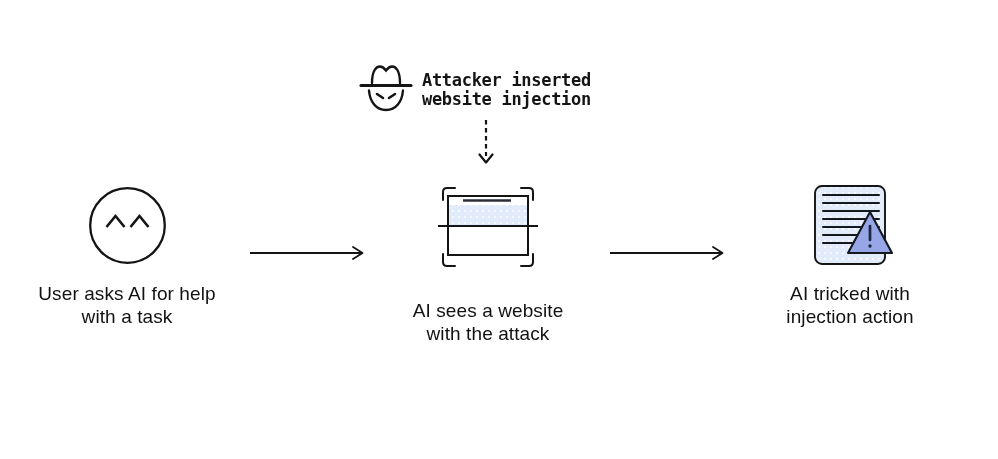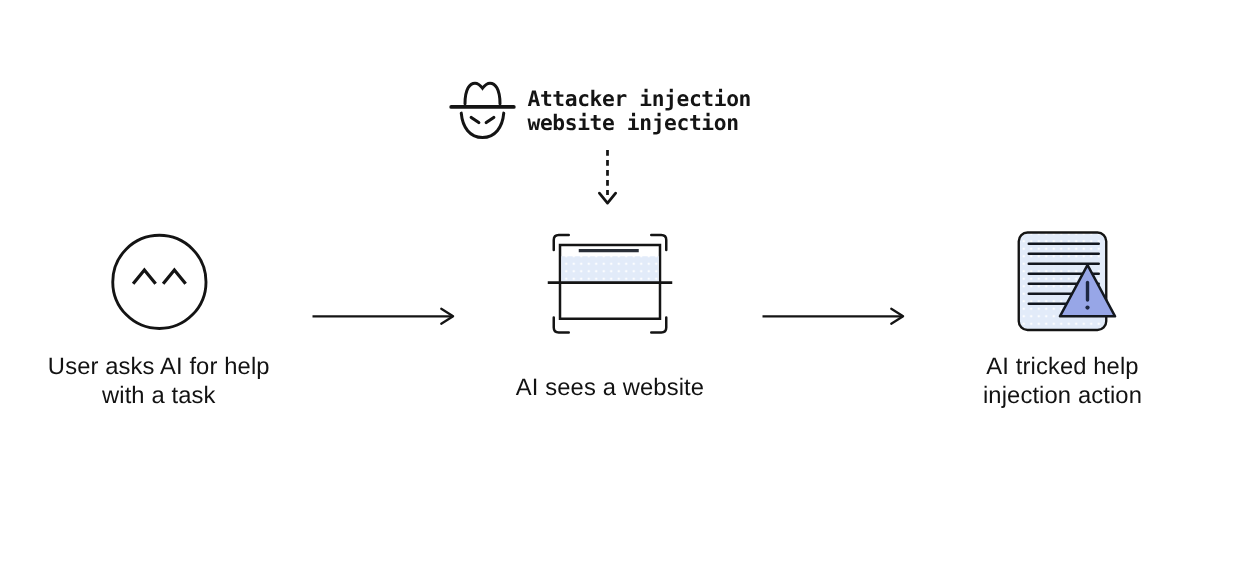--- a/index.html
+++ b/index.html
@@ -31,21 +31,21 @@
 
   <svg class="abs" style="left:357px;top:63px;" width="58" height="52" viewBox="0 0 58 52">
     <path d="M15,20 C15,8 19,3.5 23,3.5 C26,3.5 27.5,5.5 29,7.5 C30.5,5.5 32,3.5 35,3.5 C39,3.5 43,8 43,20" fill="none" stroke="#141414" stroke-width="2.4" stroke-linecap="round"></path>
     <line x1="4" y1="22.5" x2="54" y2="22.5" stroke="#141414" stroke-width="3.1" stroke-linecap="round"></line>
     <path d="M12,27.5 C13,39 19,47 29,47 C39,47 45,39 46,27.5" fill="none" stroke="#141414" stroke-width="2.4" stroke-linecap="round"></path>
     <line x1="20" y1="31" x2="26" y2="35" stroke="#141414" stroke-width="2.6" stroke-linecap="round"></line>
     <line x1="38" y1="31" x2="32" y2="35" stroke="#141414" stroke-width="2.6" stroke-linecap="round"></line>
   </svg>
 
   <div class="abs attacker-label">
-    <div>Attacker injection</div>
+    <div>Attacker inserted</div>
     <div>website injection</div>
   </div>
 
   <svg class="abs" style="left:476px;top:118px;" width="20" height="48" viewBox="0 0 20 48">
     <line x1="10" y1="2" x2="10" y2="38" stroke="#141414" stroke-width="2.2" stroke-dasharray="4.5 3.5"></line>
     <polyline points="3.5,36.5 10,44.5 16.5,36.5" fill="none" stroke="#141414" stroke-width="2.2" stroke-linecap="round" stroke-linejoin="round"></polyline>
   </svg>
 
   <svg class="abs" style="left:88px;top:186px;" width="80" height="80" viewBox="0 0 80 80">
     <circle cx="39.5" cy="39.5" r="37.3" fill="#ffffff" stroke="#141414" stroke-width="2.3"></circle>
@@ -104,19 +104,20 @@
     <line x1="60" y1="42" x2="60" y2="56" stroke="#1d2742" stroke-width="2.7" stroke-linecap="round"></line>
     <circle cx="60" cy="62" r="1.7" fill="#1d2742"></circle>
   </svg>
 
   <div class="abs caption cap-1">
     <div>User asks AI for help</div>
     <div>with a task</div>
   </div>
   <div class="abs caption cap-2">
     <div>AI sees a website</div>
+    <div>with the attack</div>
   </div>
   <div class="abs caption cap-3">
-    <div>AI tricked help</div>
+    <div>AI tricked with</div>
     <div>injection action</div>
   </div>
 
 </div>
 
 </body></html>

